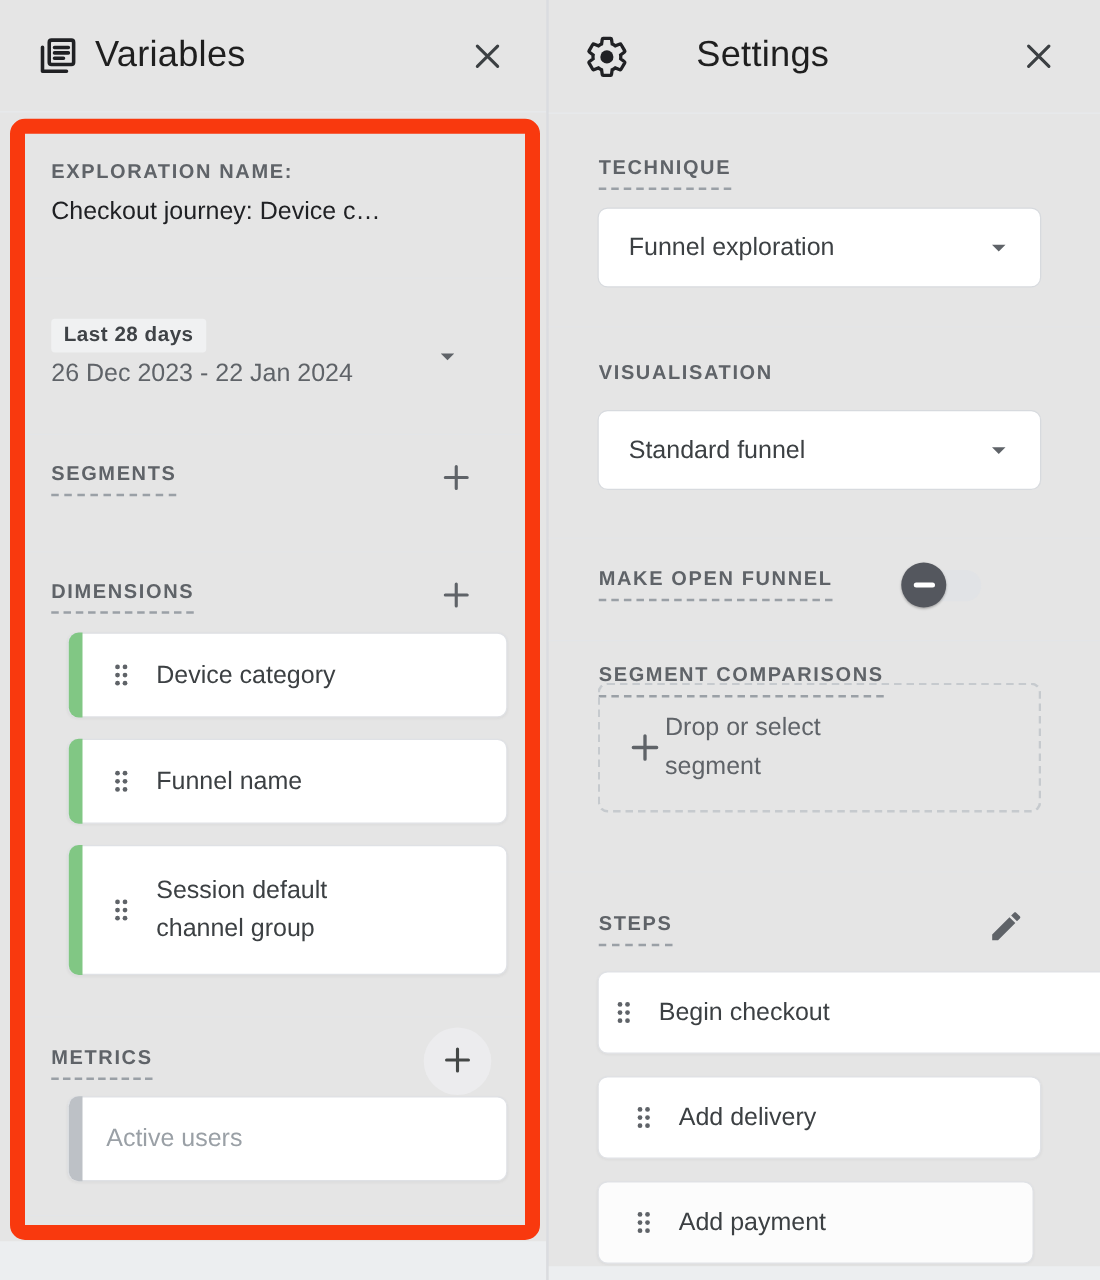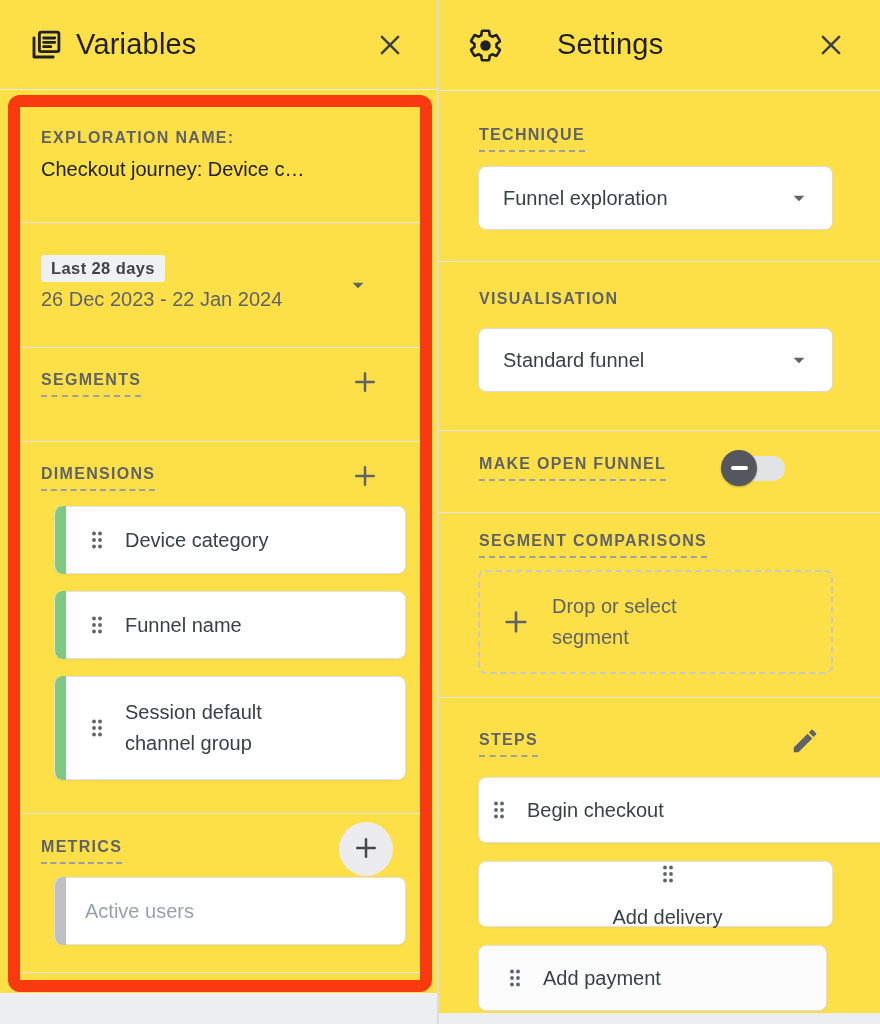--- a/index.html
+++ b/index.html
@@ -1,16 +1,16 @@
 <!DOCTYPE html>
 <html><head>
 <meta charset="utf-8">
 <style>
   html,body{margin:0;padding:0;background:#fff;}
-  .app{position:relative;width:880px;height:1024px;background:#fde047;overflow:hidden;
+  .app{position:relative;width:880px;height:1024px;background:#e5e5e5;overflow:hidden;
        font-family:"Liberation Sans","DejaVu Sans",sans-serif;color:#3c4043;}
   .abs{position:absolute;}
 
   
   .vdivider{position:absolute;left:437px;top:0;width:2px;height:1024px;background:#dadce0;}
   .panel-header-line-l{position:absolute;left:0;top:89px;width:437px;height:1px;background:#e8eaed;}
   .panel-header-line-r{position:absolute;left:439px;top:90px;width:441px;height:1px;background:#e8eaed;}
 
   .panel-title{font-size:29px;font-weight:400;color:#1f1f1f;letter-spacing:0.2px;}
   .icon-btn{display:flex;align-items:center;justify-content:center;cursor:pointer;background:none;border:none;padding:0;}
@@ -40,23 +40,23 @@
   .select-value{font-size:20px;color:#3c4043;}
 
   
   .toggle{position:absolute;left:721px;top:449px;width:64px;height:38px;cursor:pointer;}
   .toggle .track{position:absolute;left:6px;right:0;top:7px;height:25px;border-radius:13px;background:#e1e3e6;}
   .toggle .thumb{position:absolute;left:0;top:1px;width:36px;height:36px;border-radius:50%;background:#54575e;
                  display:flex;align-items:center;justify-content:center;box-shadow:0 1px 2px rgba(0,0,0,0.3);}
   .toggle .thumb::after{content:"";width:17px;height:3.5px;border-radius:2px;background:#fff;}
 
   
-  .dropzone{position:absolute;left:478px;top:570px;width:355px;height:104px;box-sizing:border-box;
+  .dropzone{position:absolute;left:478px;top:546px;width:355px;height:104px;box-sizing:border-box;
             border:2px dashed #c6cace;border-radius:8px;display:flex;align-items:center;
-            padding-left:20px;gap:20px;cursor:pointer;}
+            padding-left:20px;gap:0;cursor:pointer;}
   .dropzone-text{font-size:20px;color:#5f6368;max-width:180px;line-height:1.55;}
 
   
   .red-frame{position:absolute;left:8px;top:95px;width:424px;height:897px;box-sizing:border-box;
              border:12px solid #f9390e;border-radius:12px;pointer-events:none;z-index:50;}
 
   
   .badge{display:inline-block;background:#f0f1f2;border-radius:3px;padding:4px 10px;
          font-size:16.5px;font-weight:700;color:#3f4347;letter-spacing:0.4px;}
   .date-text{font-size:20px;color:#5f6368;}
@@ -269,21 +269,21 @@
           <circle cx="15" cy="5.5" r="1.9"></circle>
           <circle cx="9" cy="12" r="1.9"></circle>
           <circle cx="15" cy="12" r="1.9"></circle>
           <circle cx="9" cy="18.5" r="1.9"></circle>
           <circle cx="15" cy="18.5" r="1.9"></circle>
         </svg>
     </span>
     <span class="chip-label" style="max-width:260px;">Begin checkout</span>
   </div>
 
-  <div class="chip" style="left:478px;width:355px;top:861px;height:66px;padding-left:24px;flex-direction:column;">
+  <div class="chip" style="left:478px;width:355px;top:861px;height:66px;padding-left:24px;">
     <span style="display:flex;">
       <svg viewBox="0 0 24 24" width="24" height="24" fill="#5f6368">
           <circle cx="9" cy="5.5" r="1.9"></circle>
           <circle cx="15" cy="5.5" r="1.9"></circle>
           <circle cx="9" cy="12" r="1.9"></circle>
           <circle cx="15" cy="12" r="1.9"></circle>
           <circle cx="9" cy="18.5" r="1.9"></circle>
           <circle cx="15" cy="18.5" r="1.9"></circle>
         </svg>
     </span>

